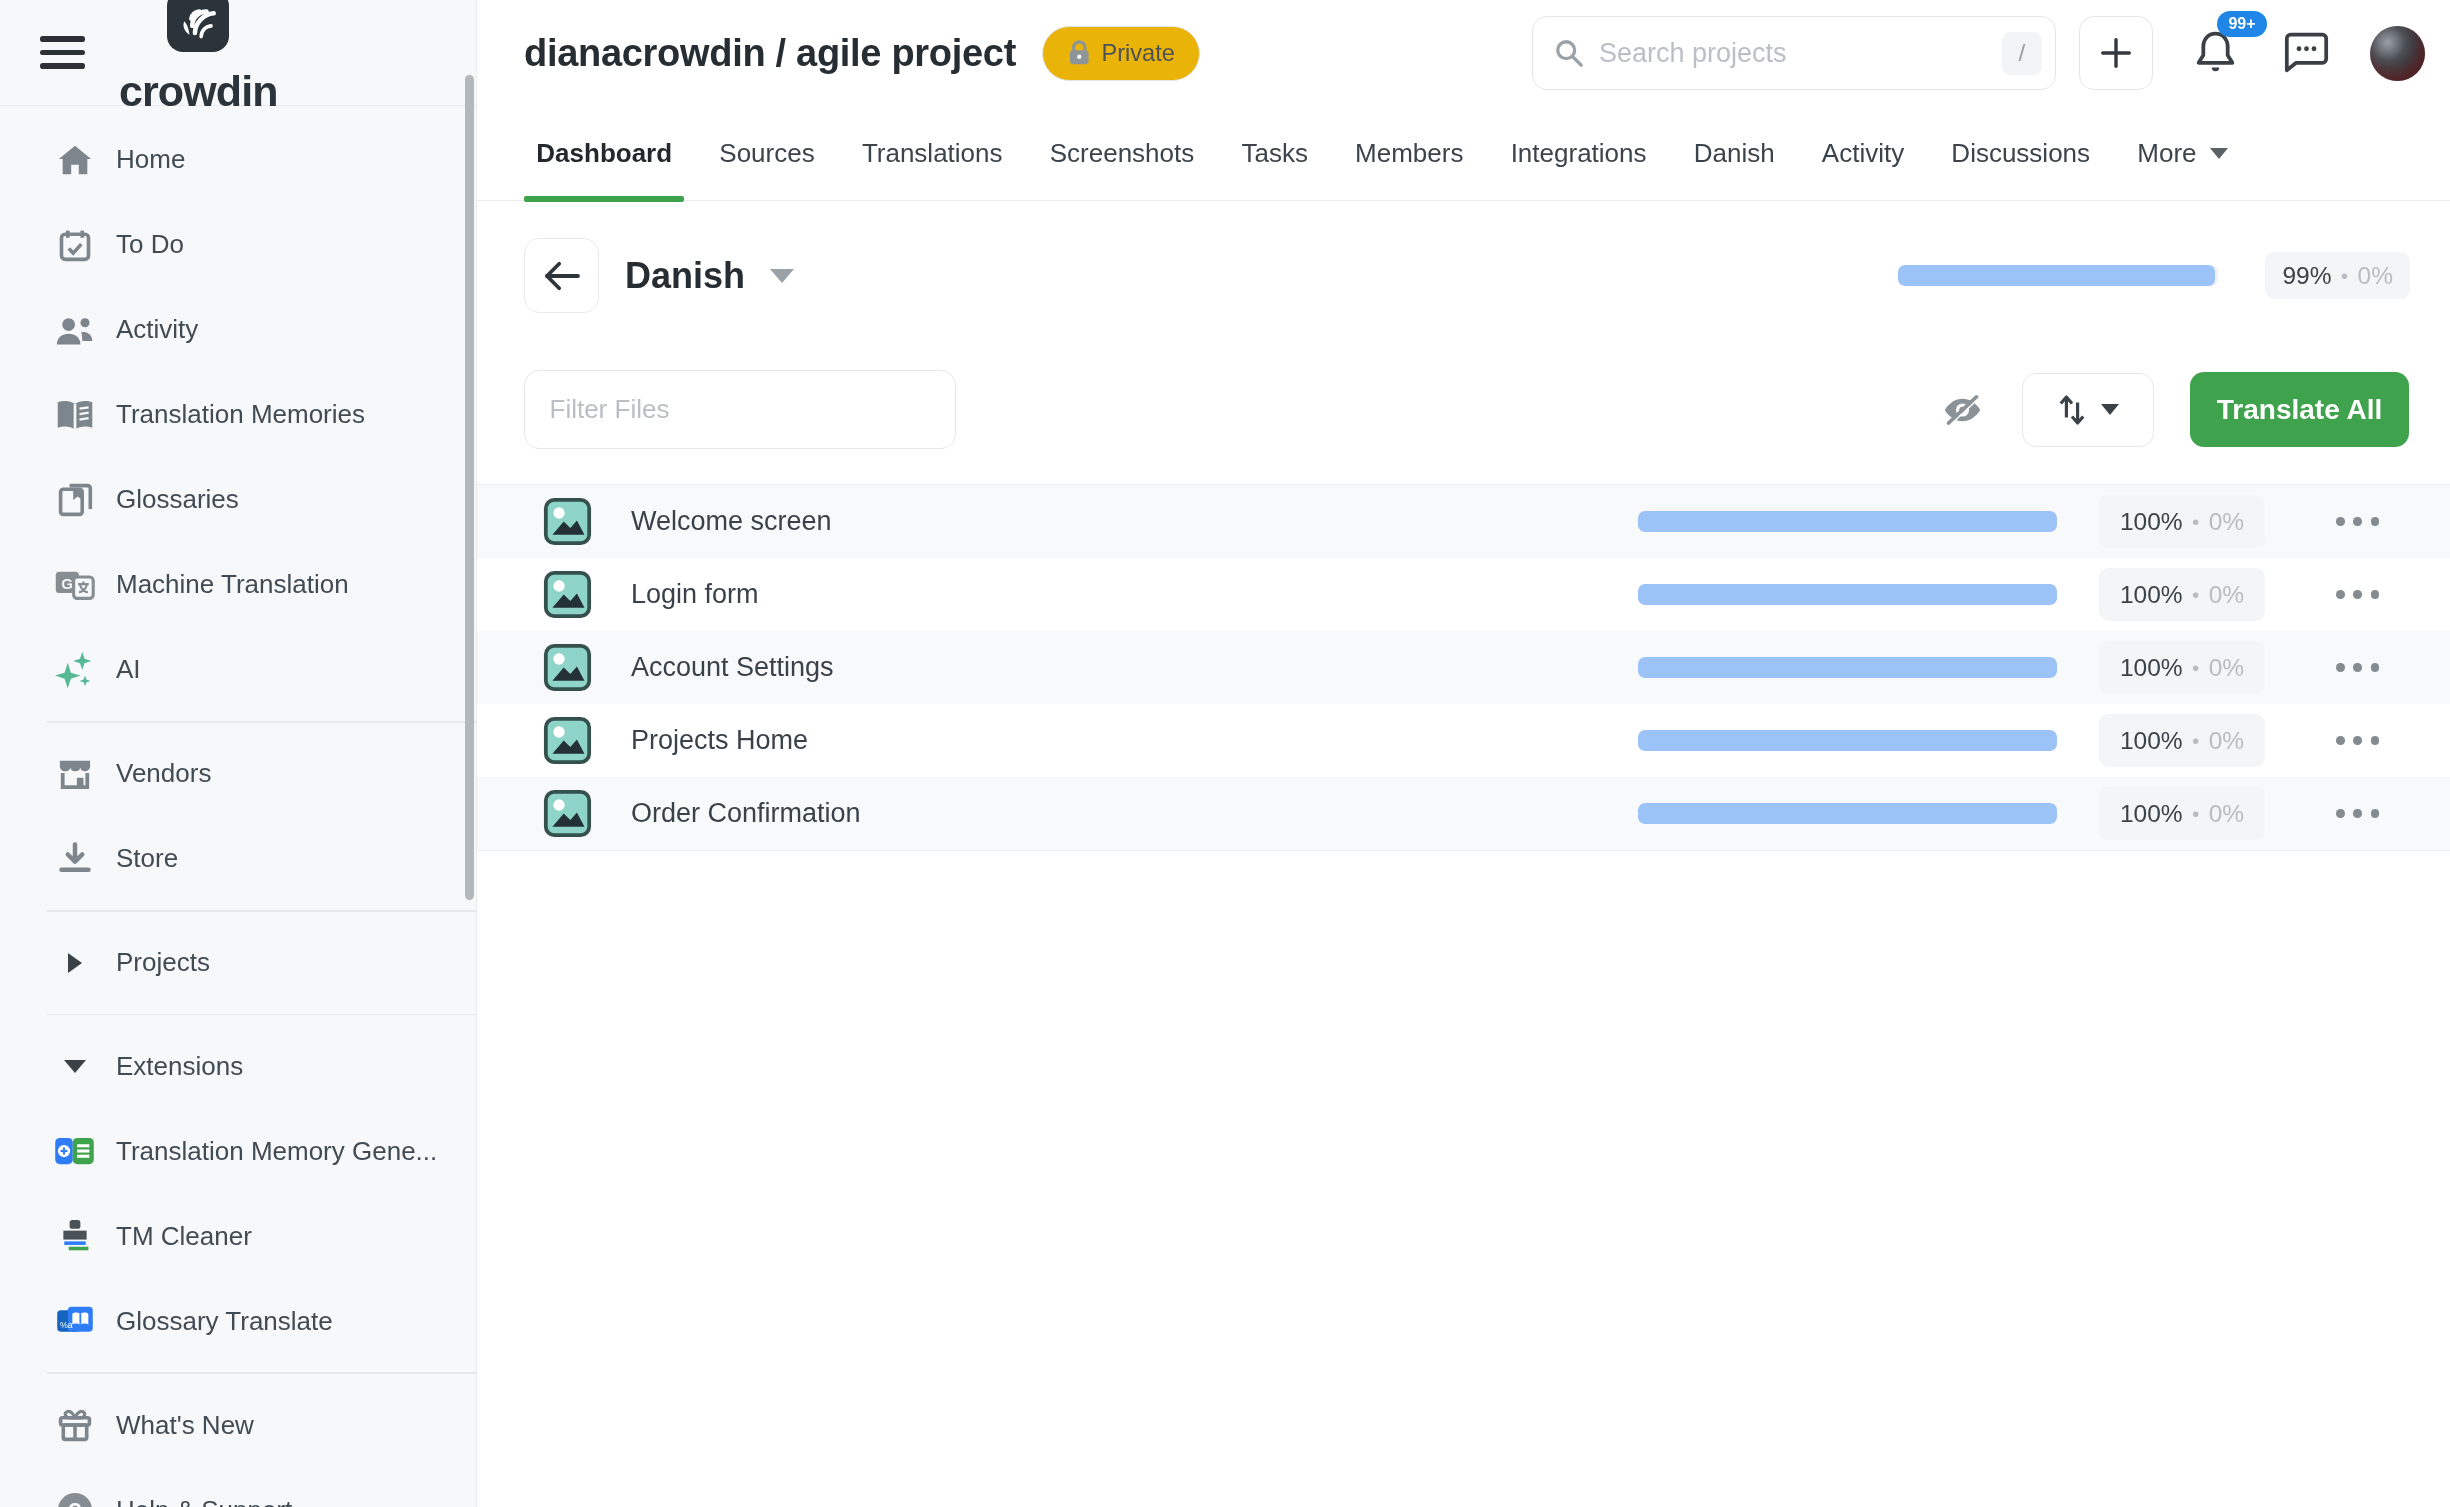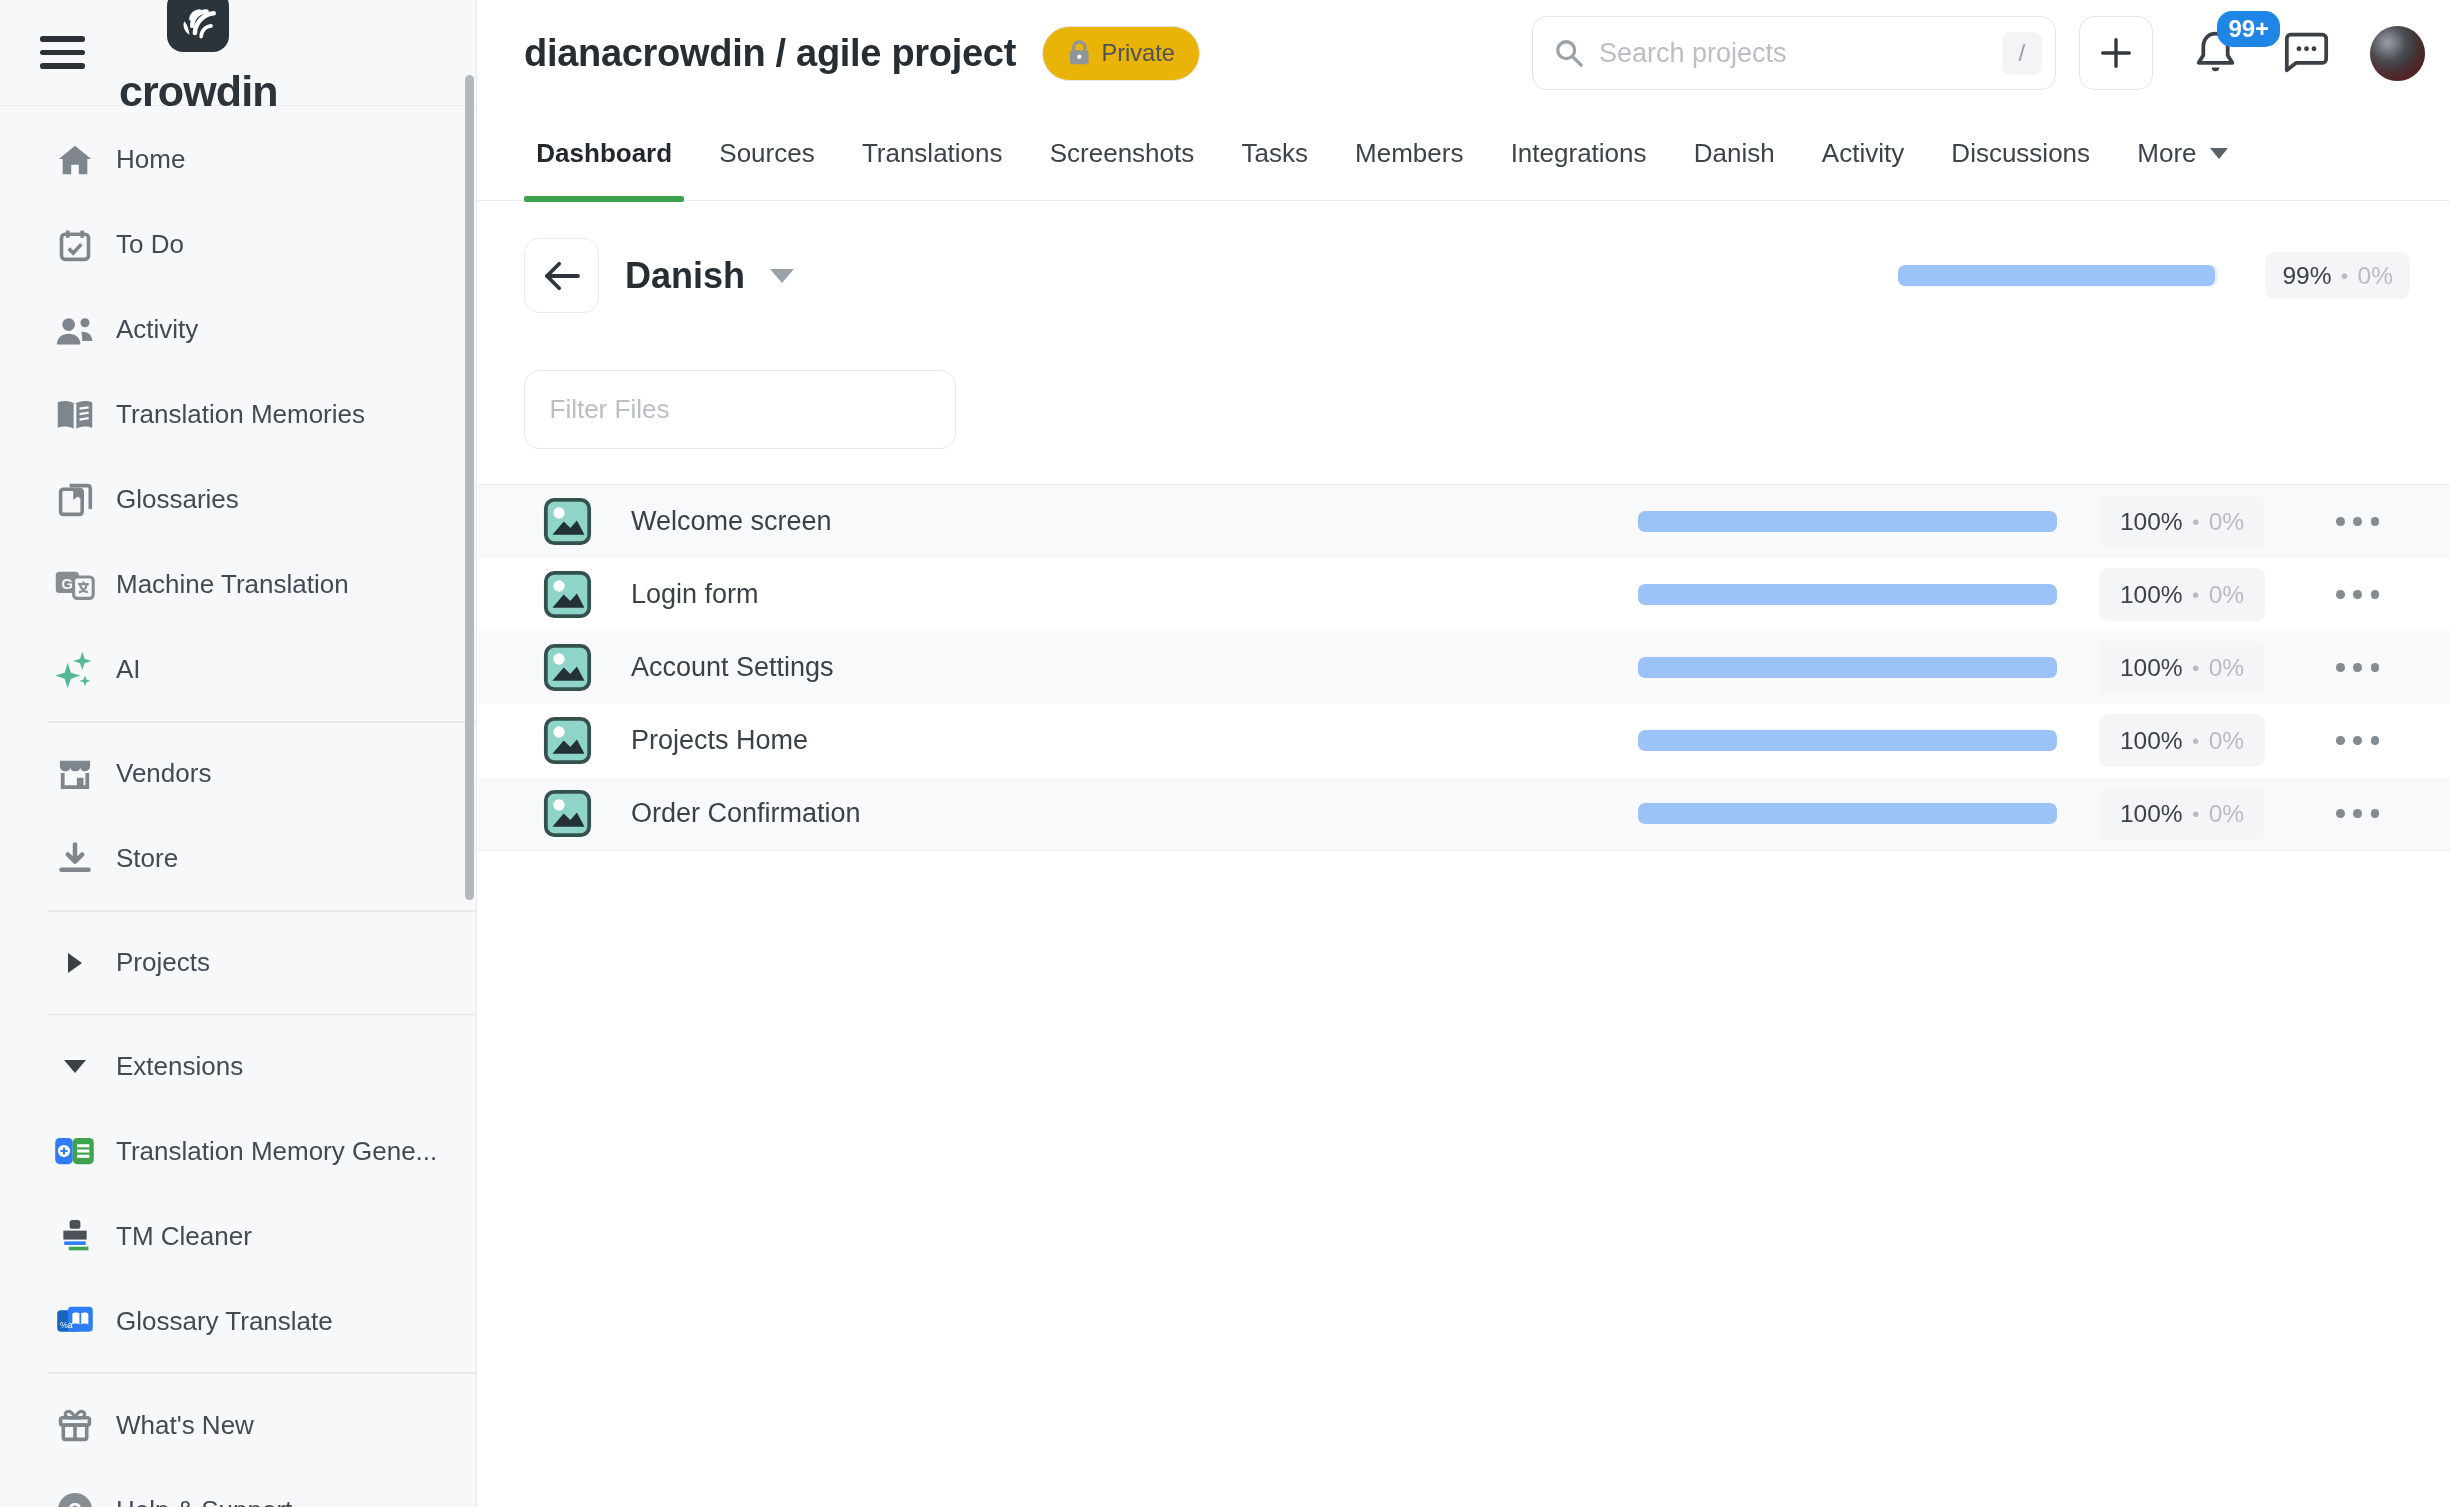--- a/index.html
+++ b/index.html
@@ -44,21 +44,21 @@
   .page-title{font-size:38px;font-weight:600;color:var(--ink);letter-spacing:-0.3px;}
   .private-pill{margin-left:26px;height:55px;display:flex;align-items:center;gap:11.3px;padding:0 24.5px;border:1.9px solid #e2e5e7;border-radius:28px;background:#eab308;}
   .private-pill .label{font-size:23.6px;color:#4c5257;}
   .header-right{margin-left:auto;display:flex;align-items:center;}
   .search-box{width:524px;height:74px;border:1.9px solid #e3e6e8;border-radius:15px;display:flex;align-items:center;padding:0 13px 0 21px;background:#fff;}
   .search-box input{border:none;outline:none;flex:1;font-size:27px;color:#3c454d;margin-left:15px;font-family:"Liberation Sans",sans-serif;background:transparent;}
   .search-box input::placeholder{color:var(--faint);}
   .slash-key{width:40px;height:43px;border-radius:8.5px;background:#f2f4f5;color:#9aa1a7;font-size:24.5px;display:flex;align-items:center;justify-content:center;}
   .plus-btn{width:74px;height:74px;margin-left:22.6px;border:1.9px solid #e3e6e8;border-radius:15px;background:#fff;display:flex;align-items:center;justify-content:center;cursor:pointer;}
   .bell-wrap{position:relative;margin-left:40px;cursor:pointer;}
-  .bell-badge{position:absolute;top:-17px;left:24.5px;background:var(--badge-blue);color:#fff;font-size:24px;font-weight:700;padding:3.8px 11.3px;border-radius:15px;}
+  .bell-badge{position:absolute;top:-17px;left:24.5px;background:var(--badge-blue);color:#fff;font-size:16px;font-weight:700;padding:3.8px 11.3px;border-radius:15px;}
   .chat-wrap{margin-left:45px;cursor:pointer;}
   .avatar{width:55px;height:55px;border-radius:50%;margin-left:40px;cursor:pointer;
     background:radial-gradient(circle at 32% 30%,#9aa0a6 0%,#4a4f55 34%,#202327 72%,#16181b 100%);
     box-shadow:inset -5.7px -9.4px 13px rgba(150,40,40,.45);}
 
   .tabs{height:95px;display:flex;align-items:center;padding:0 38px 0 47px;border-bottom:1.9px solid #eaecee;gap:22.6px;}
   .tab{position:relative;height:95px;display:flex;align-items:center;padding:0 12.3px;font-size:26px;font-weight:500;color:#3c444b;cursor:pointer;white-space:nowrap;}
   .tab.active{color:#22282d;font-weight:700;}
   .tab.active::after{content:"";position:absolute;left:0;right:0;bottom:-1.9px;height:6.6px;background:var(--accent);border-radius:1.9px;}
   .tab .tab-caret{width:0;height:0;border-left:9.4px solid transparent;border-right:9.4px solid transparent;border-top:11.3px solid #5a6268;margin-left:13px;}
@@ -377,20 +377,41 @@
       <div class="pct-badge">
         <span class="t">99%</span>
         <span class="sep">•</span>
         <span class="a">0%</span>
       </div>
     </div>
   </div>
 
   <div class="toolbar">
     <input class="filter-input" type="text" placeholder="Filter Files" style="">
+    <div class="toolbar-right">
+      <div class="eye-btn">
+        <svg width="43" height="38" viewBox="0 0 46 40">
+            <path d="M4 20 C9 12 16 8 23 8 C30 8 37 12 42 20 C37 28 30 32 23 32 C16 32 9 28 4 20 Z" fill="#8b9298"></path>
+            <circle cx="23" cy="20" r="7" fill="#fff"></circle>
+            <circle cx="23" cy="20" r="3.4" fill="#8b9298"></circle>
+            <line x1="8" y1="34" x2="38" y2="6" stroke="#8b9298" stroke-width="4" stroke-linecap="round"></line>
+            <line x1="8" y1="34" x2="38" y2="6" stroke="#ffffff" stroke-width="1.6" stroke-linecap="round" transform="translate(2,2)"></line>
+          </svg>
+      </div>
+      <button class="sort-btn">
+        <svg width="28" height="34" viewBox="0 0 30 36">
+            <line x1="9" y1="6" x2="9" y2="26" stroke="#3a4248" stroke-width="3.4"></line>
+            <path d="M3 11 L9 4 L15 11" fill="none" stroke="#3a4248" stroke-width="3.4" stroke-linejoin="round"></path>
+            <line x1="21" y1="10" x2="21" y2="30" stroke="#3a4248" stroke-width="3.4"></line>
+            <path d="M15 25 L21 32 L27 25" fill="none" stroke="#3a4248" stroke-width="3.4" stroke-linejoin="round"></path>
+          </svg>
+        <span class="sort-caret"></span>
+      </button>
+      <button class="translate-btn">Translate All</button>
+    </div>
   </div>
 
   <div class="file-list">
 
     <div class="file-row">
       <svg class="file-ico" viewBox="0 0 52 52">
           <rect x="3" y="3" width="46" height="46" rx="9" fill="#8fd4c8" stroke="#35514e" stroke-width="4"></rect>
           <circle cx="17" cy="17" r="6" fill="#fff"></circle>
           <path d="M10 40 L22 26 L29 33 L36 25 L44 40 Z" fill="#233036"></path>
         </svg>

